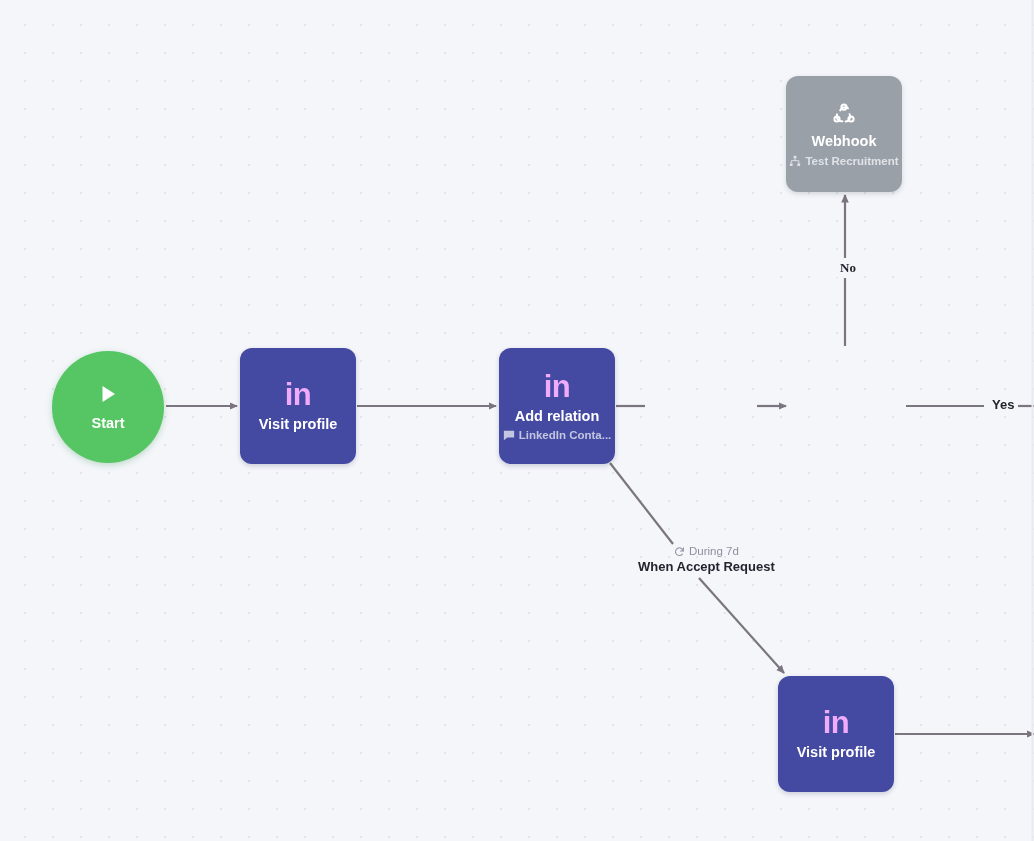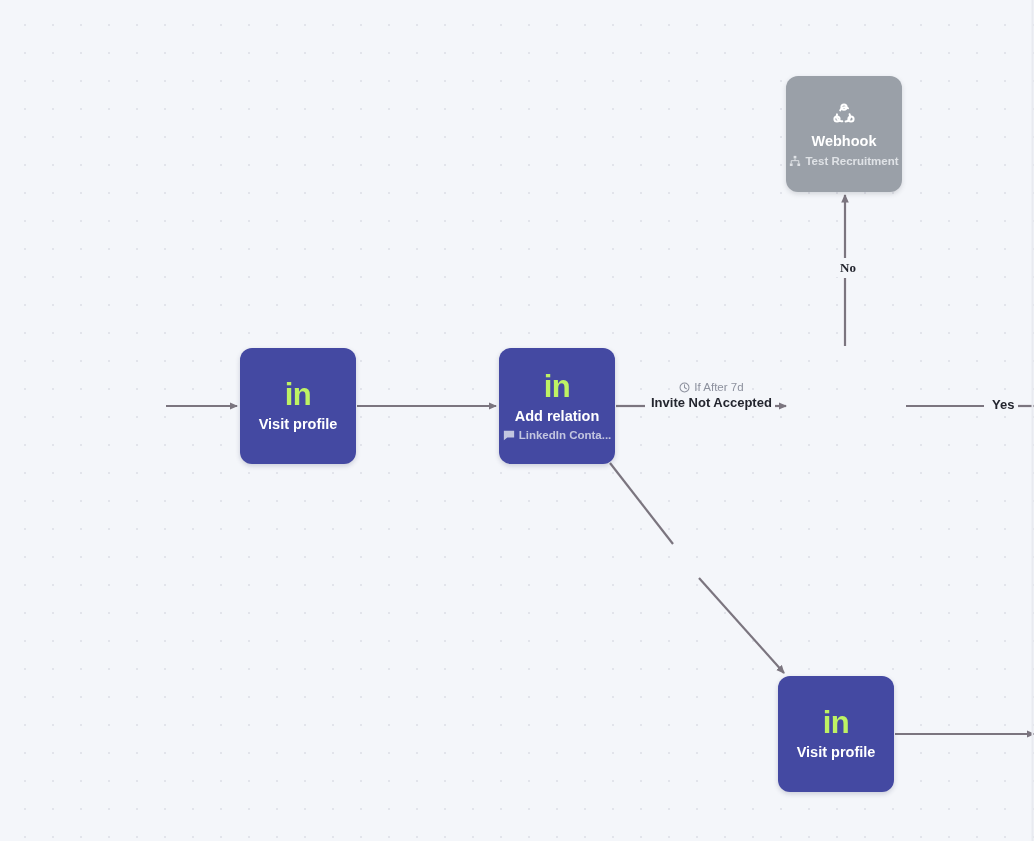--- a/index.html
+++ b/index.html
@@ -56,21 +56,21 @@
     border-radius: 50%;
     box-shadow: 0 2px 6px rgba(50,140,70,0.28);
   }
   .node-icon {
     display: flex;
     align-items: center;
     justify-content: center;
     margin-bottom: 6px;
   }
   .in-logo {
-    color: #bef264;
+    color: #f0abfc;
     font-size: 31px;
     font-weight: bold;
     letter-spacing: -0.5px;
     line-height: 1;
     font-family: "Liberation Sans", sans-serif;
   }
   .node-title {
     color: #ffffff;
     font-size: 14.5px;
     font-weight: bold;
@@ -167,20 +167,28 @@
     <line x1="1013" y1="406" x2="1034" y2="406" stroke="#7b757f" stroke-width="2.2"></line>
 
     <line x1="610" y1="463" x2="673" y2="544" stroke="#7b757f" stroke-width="2.2"></line>
     <line x1="699" y1="578" x2="784" y2="673" stroke="#7b757f" stroke-width="2.2" marker-end="url(#arrow)"></line>
 
     <line x1="895" y1="734" x2="1034" y2="734" stroke="#7b757f" stroke-width="2.2" marker-end="url(#arrow)"></line>
 
     <line x1="1032.5" y1="0" x2="1032.5" y2="841" stroke="#e8eaf0" stroke-width="2"></line>
   </svg>
 
+  <div class="node node-start" style="left:52px; top:351px; width:112px; height:112px;">
+    <div class="node-icon">
+      <svg class="ico" width="22" height="22" viewBox="0 0 22 22">
+        <path d="M5.5 3 L18 11 L5.5 19 Z" fill="#ffffff"></path>
+      </svg>
+    </div>
+    <div class="start-label">Start</div>
+  </div>
 
   <div class="node node-lk" style="left:240px; top:348px; width:116px; height:116px;">
     <div class="node-icon">
       <span class="in-logo">in</span>
     </div>
     <div class="node-title">Visit profile</div>
   </div>
 
   <div class="node node-lk" style="left:499px; top:348px; width:116px; height:116px;">
     <div class="node-icon">
@@ -225,31 +233,31 @@
     </div>
   </div>
 
   <div class="node node-lk" style="left:778px; top:676px; width:116px; height:116px;">
     <div class="node-icon">
       <span class="in-logo">in</span>
     </div>
     <div class="node-title">Visit profile</div>
   </div>
 
-  <div class="edge-label" style="left:648px; top:381px;">
+
+  <div class="edge-label" style="left:635px; top:545px;">
     <div class="edge-label-top">
       <span>
         <svg class="ico" width="11" height="11" viewBox="0 0 14 14">
-          <circle cx="7" cy="7" r="5.7" fill="none" stroke="#8d919e" stroke-width="1.3"></circle>
-          <path d="M7 3.6 V7 L9.4 8.6" fill="none" stroke="#8d919e" stroke-width="1.3" stroke-linecap="round"></path>
+          <path d="M11.6 6.2 A4.9 4.9 0 1 0 10.6 10.3" fill="none" stroke="#8d919e" stroke-width="1.3" stroke-linecap="round"></path>
+          <path d="M11.9 2.1 L11.9 6.3 L8.2 6.3" fill="none" stroke="#8d919e" stroke-width="1.3" stroke-linecap="round" stroke-linejoin="round"></path>
         </svg>
       </span>
-      <span>If After 7d</span>
-    </div>
-    <div class="edge-label-main">Invite Not Accepted</div>
-  </div>
-
+      <span>During 7d</span>
+    </div>
+    <div class="edge-label-main">When Accept Request</div>
+  </div>
 
   <div class="branch-label" style="left:836px; top:259px;font-family:Liberation Serif, serif;">No</div>
 
   <div class="branch-label" style="left:988px; top:396px;">Yes</div>
 
 </div>
 
 </body></html>

